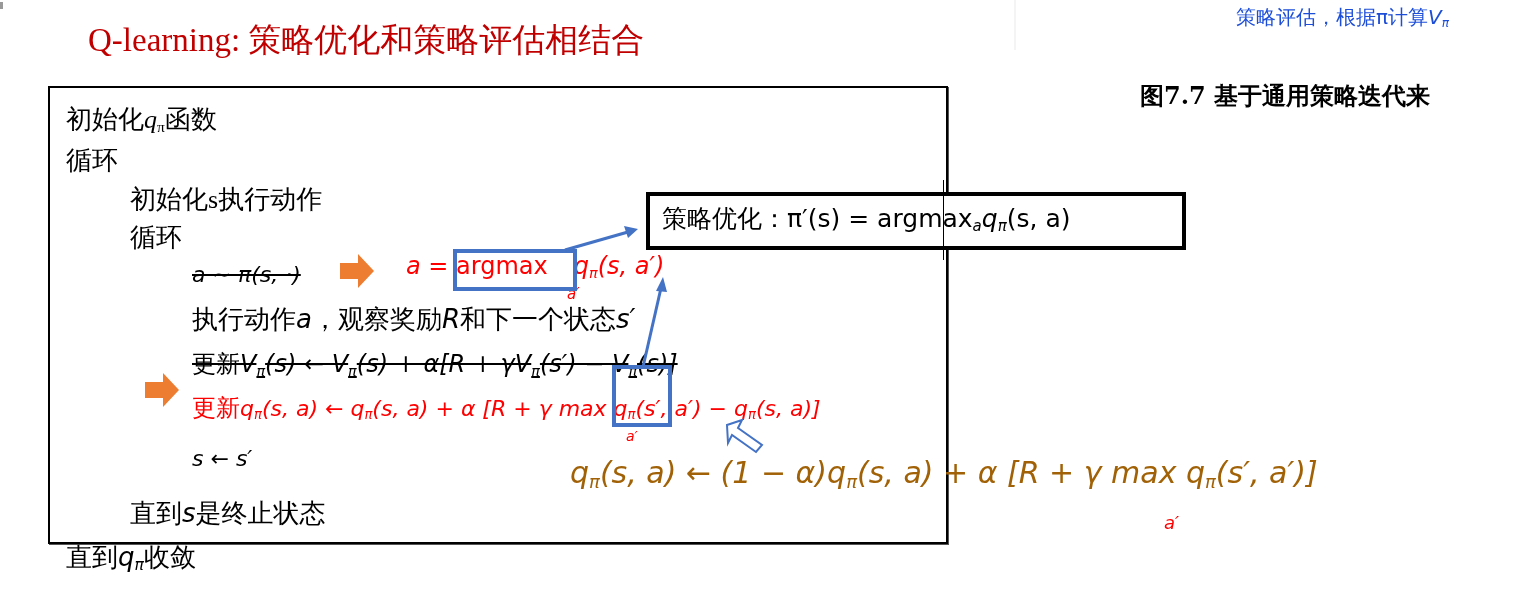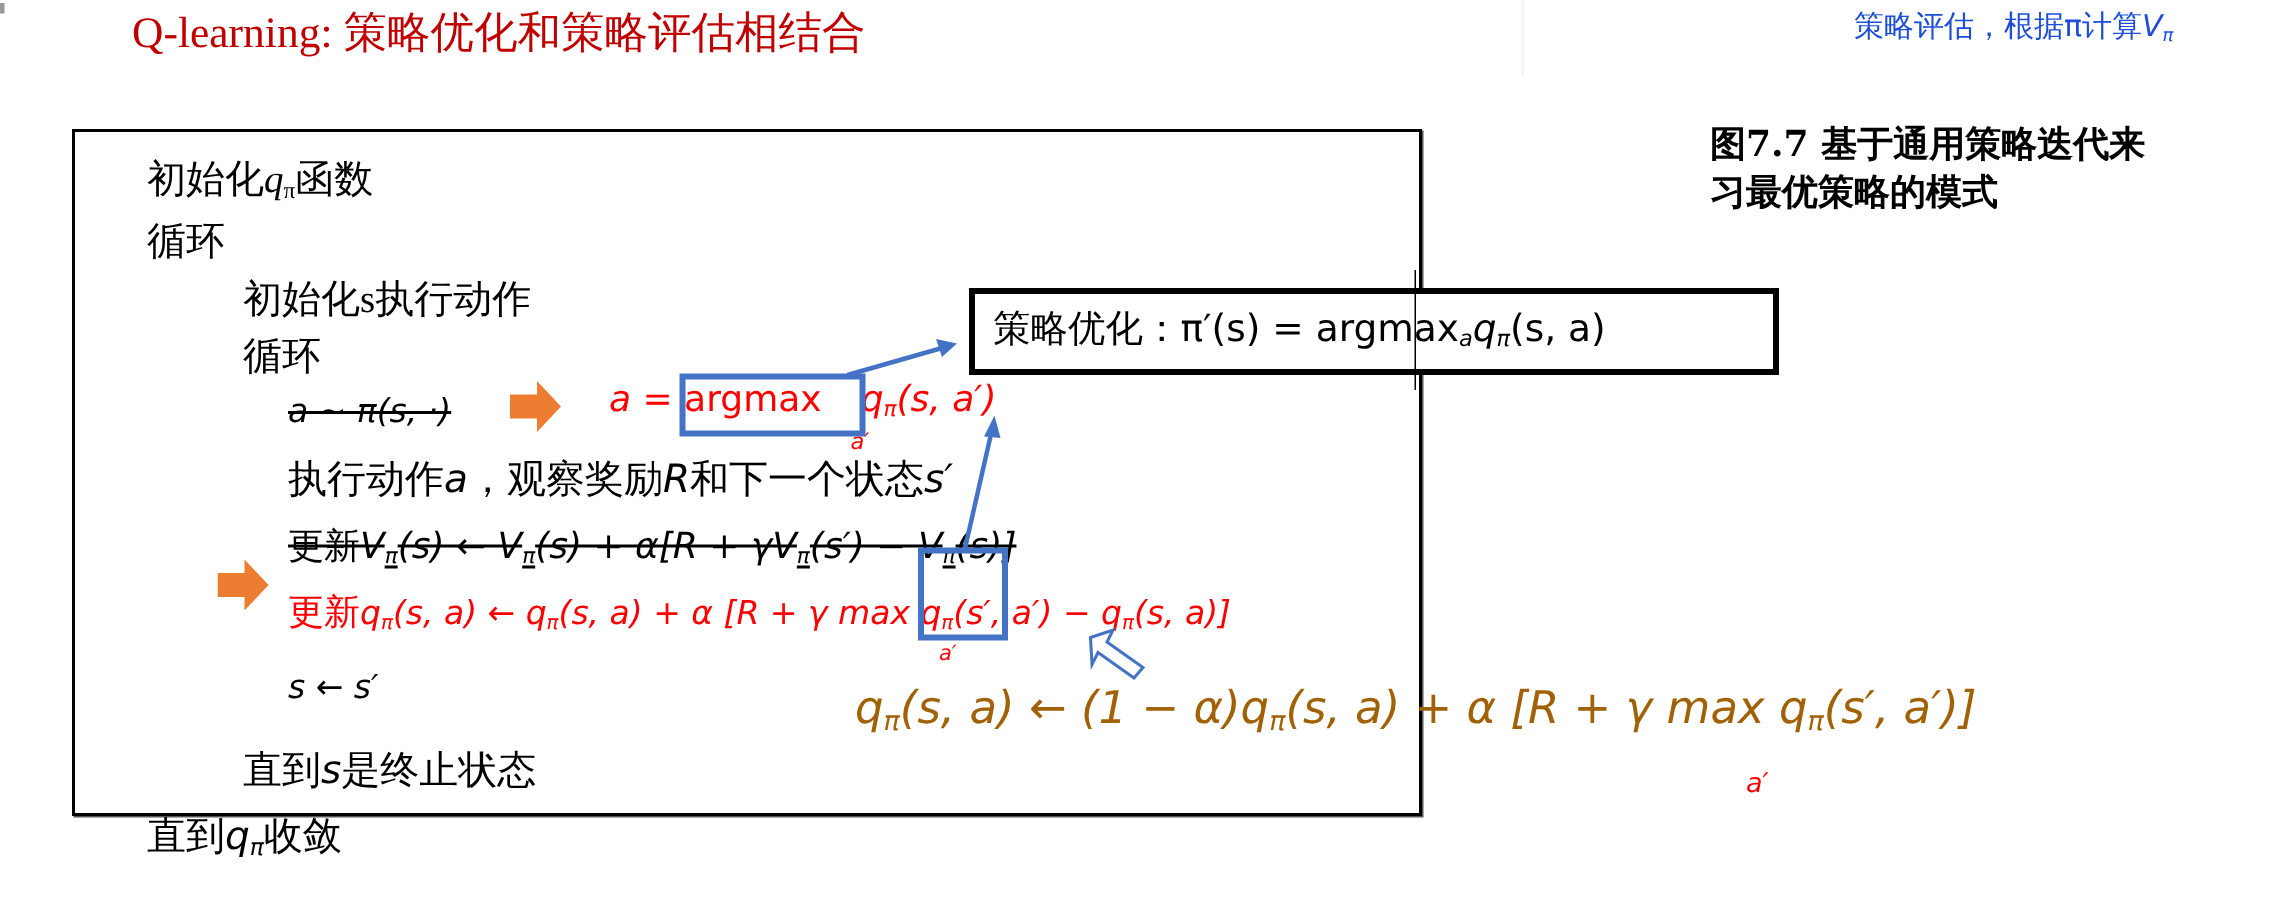--- a/index.html
+++ b/index.html
@@ -7,33 +7,33 @@
          font-family: "DejaVu Sans", "Liberation Sans", sans-serif; color: #000; }
   .abs { position: absolute; white-space: nowrap; }
   .serif { font-family: "Liberation Serif", "DejaVu Serif", serif; }
   .math { font-family: "DejaVu Sans", "Liberation Sans", sans-serif; }
   .it { font-style: italic; }
   .red { color: #ff0000; }
   sub { font-size: 60%; vertical-align: -0.25em; }
 
   #corner-mark { left: 0; top: 2px; width: 3px; height: 7px; background: #999; }
 
-  #title { left: 88px; top: 2px; font-size: 29px; color: #c00000; }
+  #title { left: 88px; top: 18px; font-size: 33px; color: #c00000; }
   #title .en { font-family: "Liberation Serif", serif; }
 
   #top-right-caption { left: 1236px; top: 4px; font-size: 20px; color: #1d4ed8; }
   #faint-line { left: 1014px; top: 0; width: 2px; height: 50px; background: #f4f4f4; }
 
   #figure-caption { left: 1140px; top: 80px; width: 385px; font-size: 24px; font-weight: bold;
                     font-family: "DejaVu Serif", serif; line-height: 32px; }
 
   #algo-box { left: 48px; top: 86px; width: 896px; height: 454px; border: 2px solid #000;
               box-shadow: 1px 1px 0 #555; }
 
-  .line { font-size: 26px; margin-left: 32px; }
+  .line { font-size: 26px; }
   #l1 { left: 66px; top: 102px; }
   #l2 { left: 66px; top: 143px; }
   #l3 { left: 130px; top: 182px; }
   #l4 { left: 130px; top: 220px; }
   #l5 { left: 192px; top: 262px; font-size: 22px; text-decoration: line-through; text-align: center; }
   #l5b { left: 406px; top: 252px; font-size: 24px; }
   #l6 { left: 192px; top: 302px; font-size: 26px; }
   #l7 { left: 192px; top: 348px; font-size: 24px; text-decoration: line-through; }
   #l8 { left: 192px; top: 392px; font-size: 22px; }
   #l9 { left: 192px; top: 446px; font-size: 22px; }
@@ -64,21 +64,20 @@
   <span class="en">Q-learning: </span><span>策略优化和策略评估相结合</span>
 </div>
 
 <div id="faint-line" class="abs"></div>
 <div id="top-right-caption" class="abs">
   <span>策略评估，根据π计算</span><span class="it">V</span><sub class="it">π</sub>
 </div>
 
 <div id="figure-caption" class="abs" style="white-space:normal;">
   <div>图7.7 基于通用策略迭代来</div>
-  <div>习最优策略的模式</div>
 </div>
 
 <div id="algo-box" class="abs"></div>
 
 <div id="l1" class="abs line">
   <span>初始化</span><span class="it serif">q</span><sub class="serif">π</sub><span>函数</span>
 </div>
 <div id="l2" class="abs line">循环</div>
 <div id="l3" class="abs line">
   <span>初始化</span><span class="serif">s</span><span>执行动作</span>

